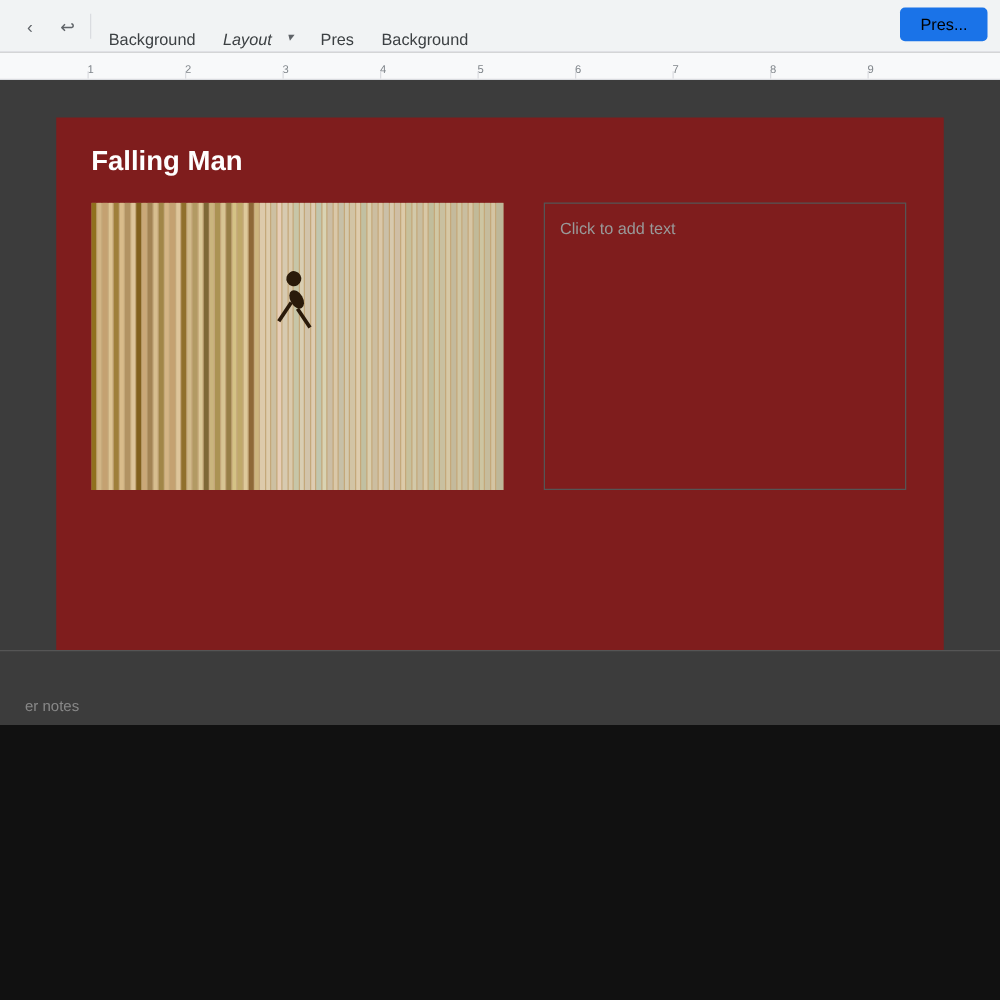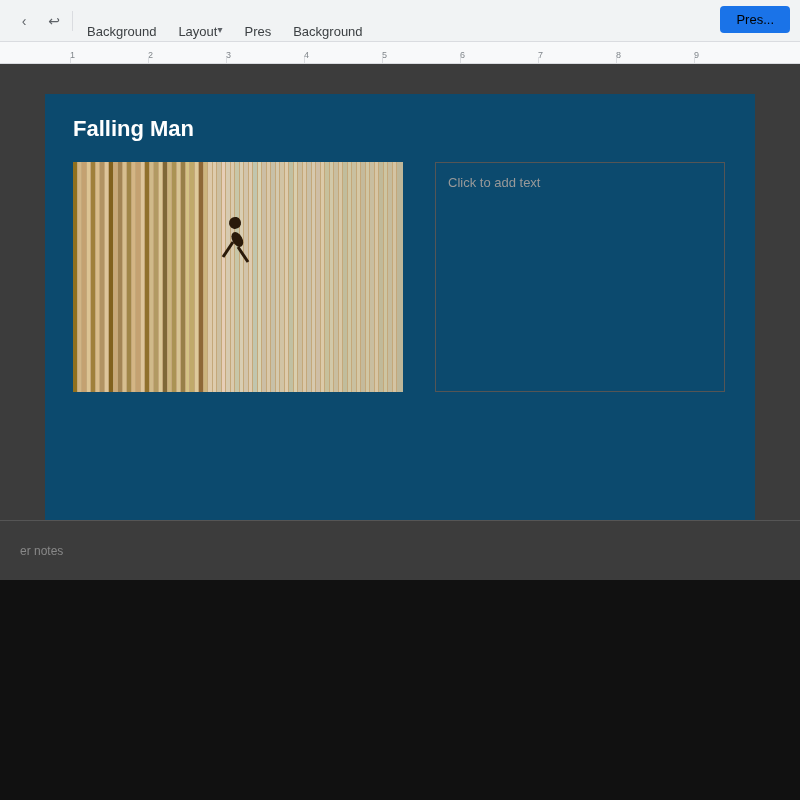--- a/index.html
+++ b/index.html
@@ -34,21 +34,22 @@
     }
     .toolbar-divider {
       width: 1px;
       height: 20px;
       background: #dadce0;
       margin: 0 2px;
     }
     .toolbar-dropdown {
       display: flex;
       align-items: flex-start;
-      gap: 0;
+      gap: 12px;
+      font-style: italic;
     }
     .chevron {
       font-size: 10px;
       color: #5f6368;
     }
     .toolbar-left {
       display: flex;
       align-items: center;
       gap: 2px;
       margin-right: auto;
@@ -111,21 +112,21 @@
       align-items: flex-start;
       justify-content: center;
       padding: 30px 20px 10px 20px;
       overflow: hidden;
     }
 
     
     .slide {
       width: 710px;
       height: 460px;
-      background: #0c4a6e;
+      background: #7f1d1d;
       position: relative;
       flex-shrink: 0;
     }
 
     
     .slide-title {
       position: absolute;
       top: 22px;
       left: 28px;
       color: #ffffff;
@@ -162,21 +163,21 @@
 
     
     .speaker-notes {
       height: 60px;
       background: #3c3c3c;
       border-top: 1px solid #555;
       padding: 8px 20px;
       color: #888;
       font-size: 12px;
       display: flex;
-      align-items: center;
+      align-items: flex-end;
     }
 
     
     .bottom-area {
       height: 220px;
       background: #111111;
     }
     .pres-btn {
       background: #1a73e8;
       color: #000000;

